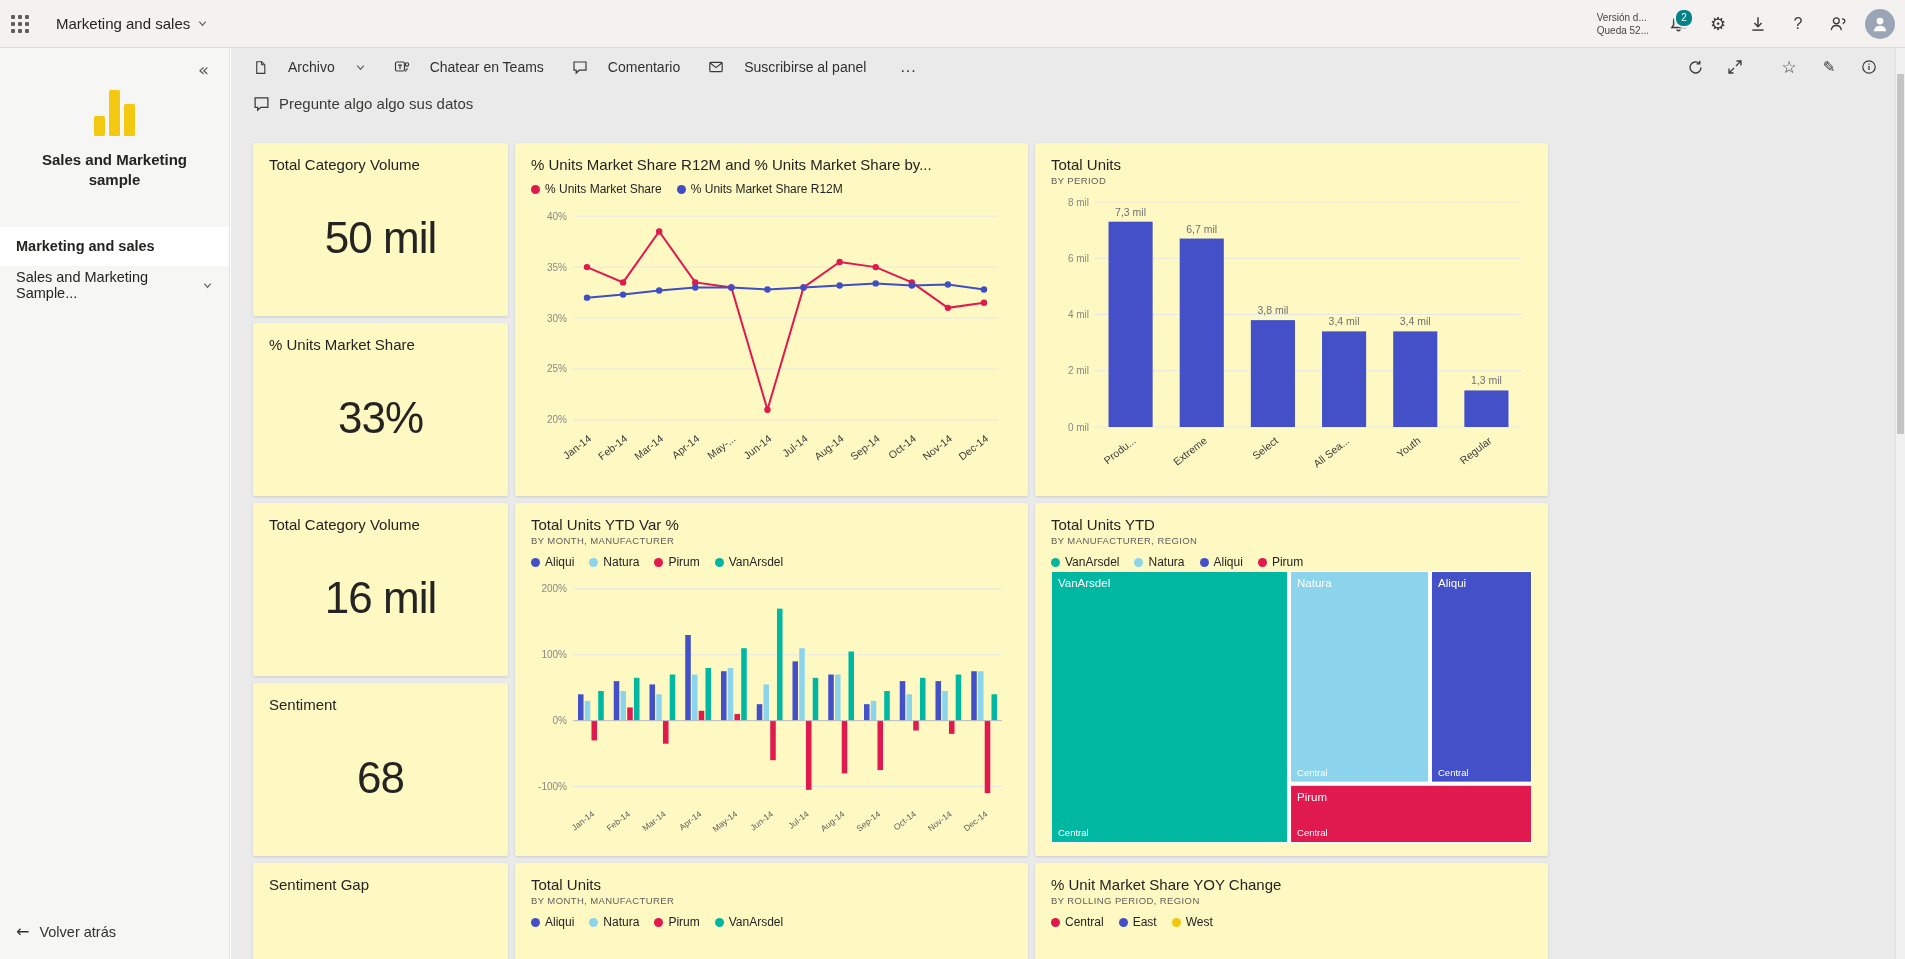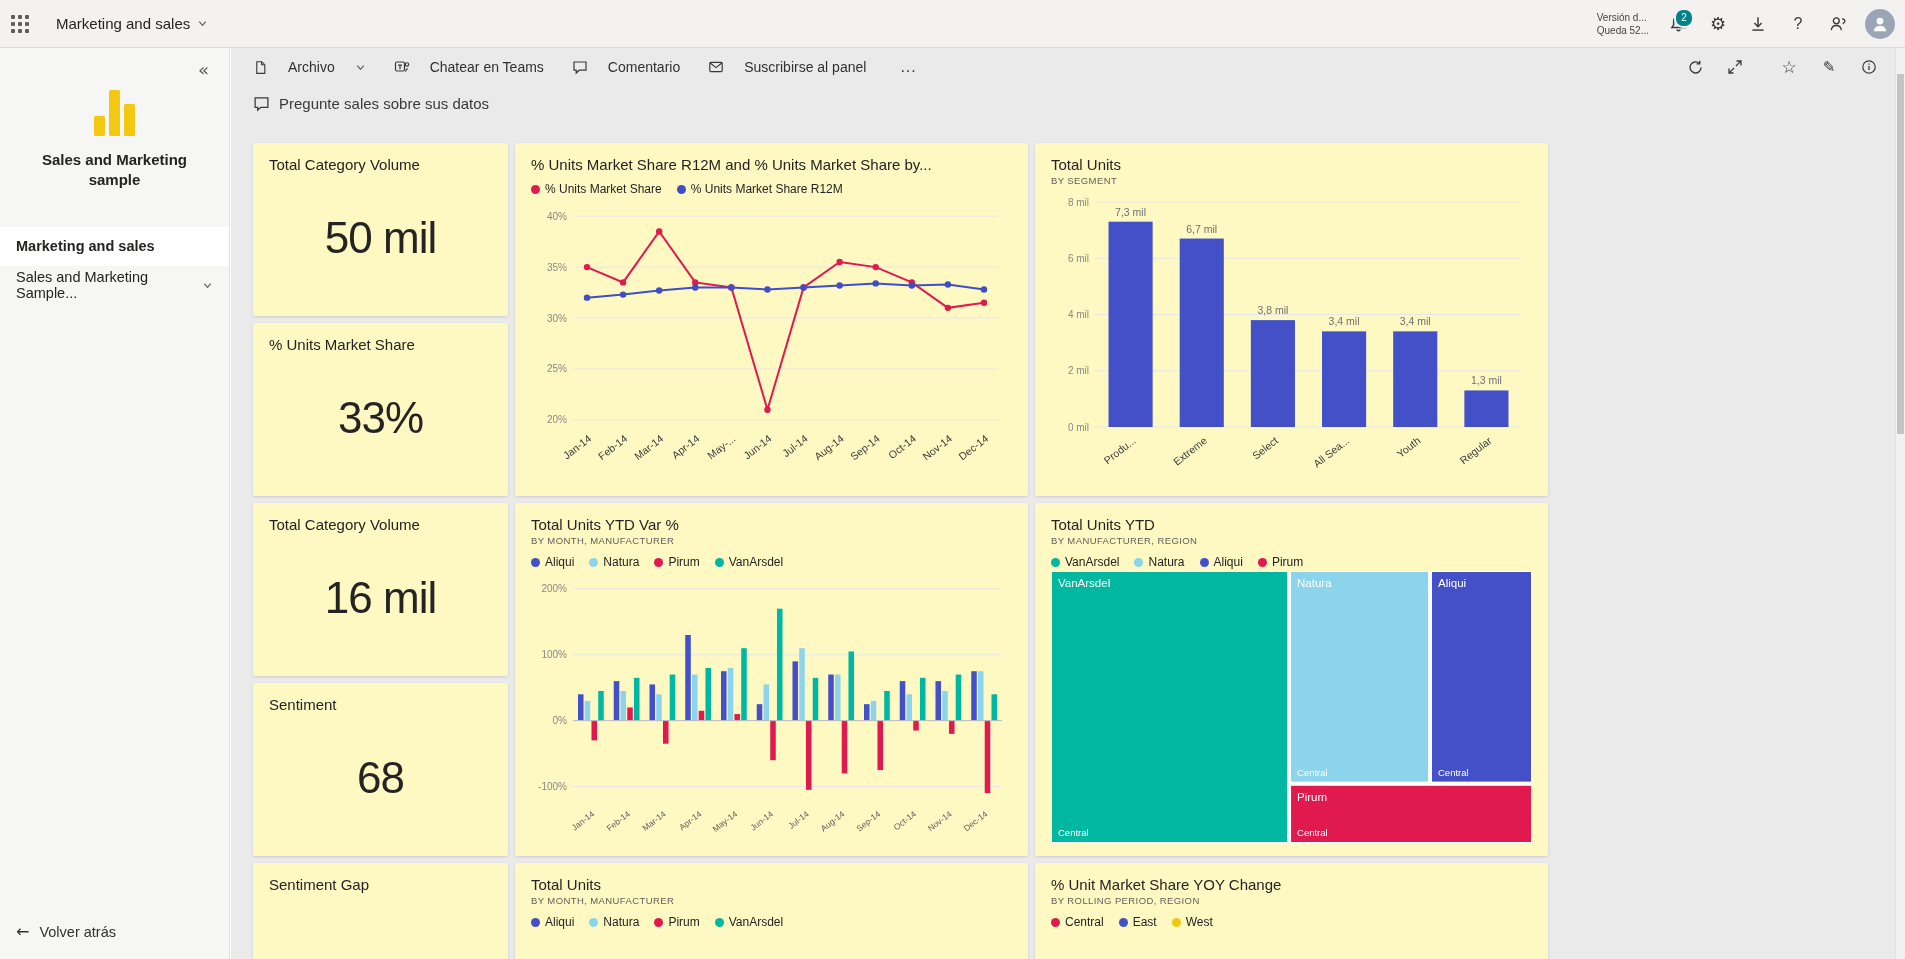--- a/index.html
+++ b/index.html
@@ -246,21 +246,21 @@
               <path d="M8 7v4M8 4.6v1.2" stroke="#3b3a39" stroke-width="1.3"></path>
             </svg>
         </button>
       </div>
     </div>
 
     <div class="qa">
       <svg width="17" height="17" viewBox="0 0 16 16">
           <path d="M2 2.6h12v9H7.4L4.4 14.2v-2.6H2z" fill="none" stroke="#3b3a39" stroke-width="1.2"></path>
         </svg>
-      <span>Pregunte sales sobre sus datos</span>
+      <span>Pregunte algo algo sus datos</span>
     </div>
 
     <div class="tile" style="left:22px;top:95px;width:255px;height:173px">
       <div class="tile-title">Total Category Volume</div>
       <div class="kpi-wrap">
           <span class="kpi-value">50 mil</span>
         </div>
     </div>
 
     <div class="tile" style="left:22px;top:275px;width:255px;height:173px">
@@ -437,21 +437,21 @@
           <span class="leg-item"><i class="leg-dot" style="background:#e0194e"></i>Pirum</span>
           <span class="leg-item"><i class="leg-dot" style="background:#00b8a2"></i>VanArsdel</span>
         </div>
       <div class="stub">
         
       </div>
     </div>
 
     <div class="tile" style="left:804px;top:95px;width:513px;height:353px">
       <div class="tile-title">Total Units</div>
-      <div class="tile-sub">BY SEGMENT</div>
+      <div class="tile-sub">BY PERIOD</div>
       <div class="chart"><svg width="481" height="297">
             <line x1="44" x2="471" y1="16" y2="16" stroke="#e6e6e6"></line>
             <text class="ax" x="38" y="19.5" text-anchor="end">8 mil</text>
             <line x1="44" x2="471" y1="72.25" y2="72.25" stroke="#e6e6e6"></line>
             <text class="ax" x="38" y="75.75" text-anchor="end">6 mil</text>
             <line x1="44" x2="471" y1="128.5" y2="128.5" stroke="#e6e6e6"></line>
             <text class="ax" x="38" y="132" text-anchor="end">4 mil</text>
             <line x1="44" x2="471" y1="184.75" y2="184.75" stroke="#e6e6e6"></line>
             <text class="ax" x="38" y="188.25" text-anchor="end">2 mil</text>
             <line x1="44" x2="471" y1="241" y2="241" stroke="#e6e6e6"></line>

